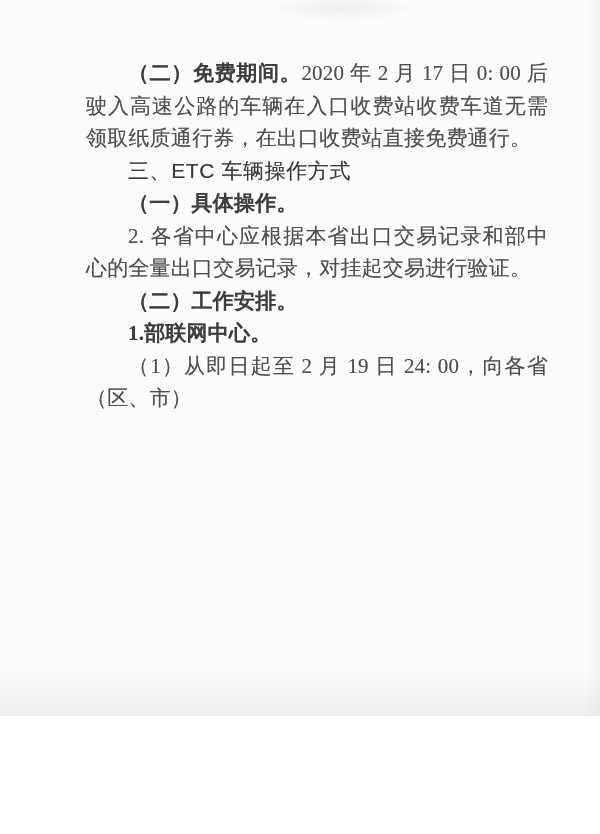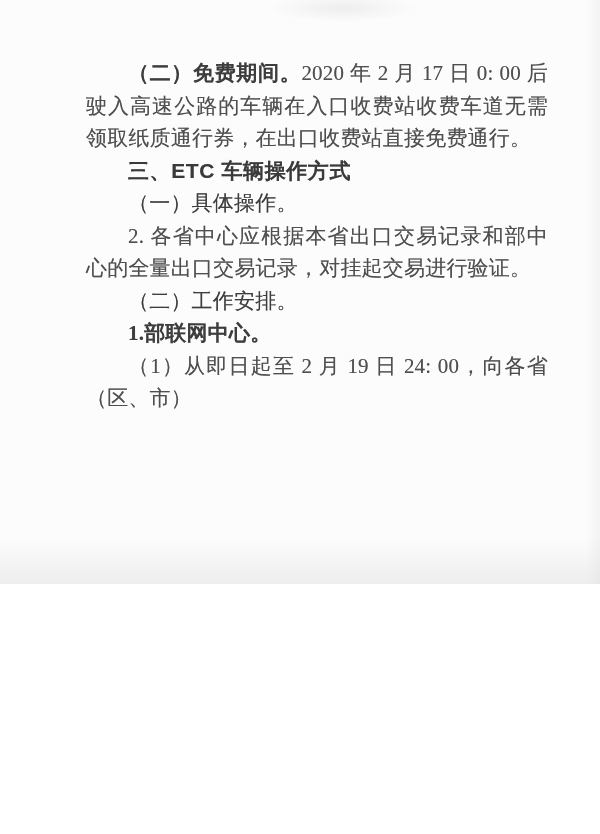--- a/index.html
+++ b/index.html
@@ -3,21 +3,21 @@
 <meta charset="utf-8">
 <style>
   html, body {
     margin: 0;
     padding: 0;
     background: #ffffff;
   }
   .page {
     position: relative;
     width: 600px;
-    height: 584px;
+    height: 716px;
     background: #fcfcfc;
     overflow: hidden;
     font-family: "Liberation Serif", "DejaVu Serif", serif;
   }
   
   .smudge-top {
     position: absolute;
     top: -6px; left: 268px;
     width: 150px; height: 28px;
     background: radial-gradient(ellipse at center, rgba(205,205,205,0.30) 0%, rgba(205,205,205,0.0) 70%);
@@ -51,27 +51,27 @@
   }
   .content p {
     margin: 0;
     text-indent: 2em;
   }
   .lead {
     font-weight: bold;
     color: #3d3d3d;
   }
   .h-sans {
-    font-weight: bold;
+    font-weight: normal;
     color: #3a3a3a;
     font-family: "Liberation Sans", "DejaVu Sans", sans-serif;
     letter-spacing: 0.6px;
   }
   .h-kai {
-    font-weight: normal;
+    font-weight: bold;
     color: #3d3d3d;
   }
   .h-num {
     font-weight: bold;
     color: #3d3d3d;
     text-indent: 1.75em;
   }
   .page-number {
     position: absolute;
     top: 772px;

